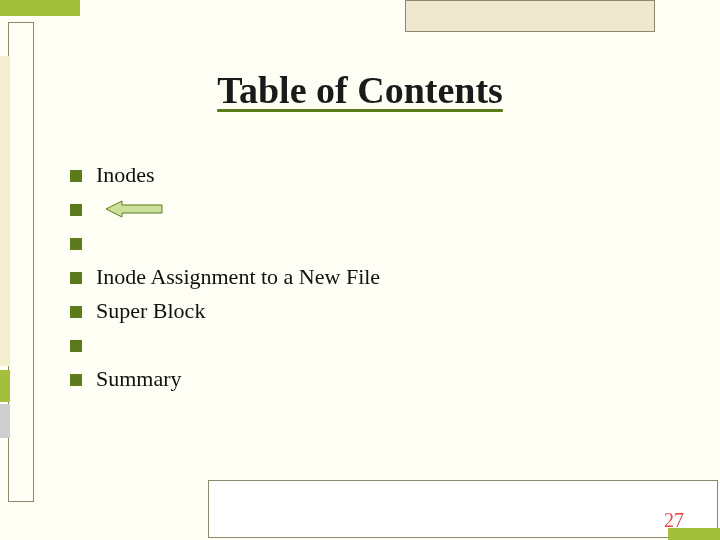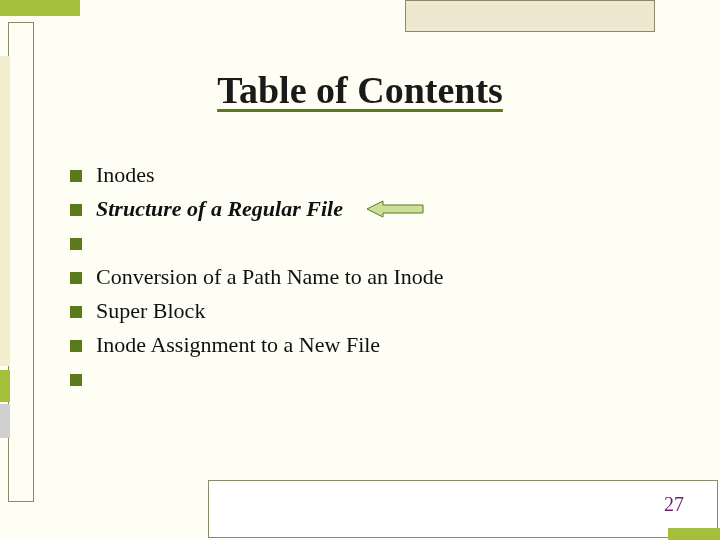--- a/index.html
+++ b/index.html
@@ -60,23 +60,23 @@
   }
   .emph { font-style: italic; font-weight: bold; }
   .arrow-indicator {
     margin-left:10px;
     display:inline-flex;
     align-items:center;
   }
   .page-number {
     position:absolute;
     right:36px;
-    bottom:24px;
+    bottom:8px;
     font-size:20px;
-    color:#701a75;
+    color:#ef4444;
     margin-top:8px;
   }
 </style>
 </head>
 <body>
 
 <div class="slide">
 
   <div class="deco-top-left-green"></div>
   <div class="deco-top-right-box"></div>
@@ -91,49 +91,48 @@
 
   <div class="content">
 
     <div class="item">
       <span class="bullet"></span>
       <span class="item-text">Inodes</span>
     </div>
 
     <div class="item">
       <span class="bullet"></span>
-      <span class="item-text emph">Structure of a Regular File</span>
       <span class="arrow-indicator">
         <svg width="58" height="20" viewBox="0 0 58 20">
           <polygon points="0,10 16,2 16,6 56,6 56,14 16,14 16,18" fill="#cde09a" stroke="#5b7a1a" stroke-width="1"></polygon>
         </svg>
       </span>
     </div>
 
     <div class="item">
       <span class="bullet"></span>
     </div>
 
+
     <div class="item">
       <span class="bullet"></span>
-      <span class="item-text">Conversion of a Path Name to an Inode</span>
+      <span class="item-text">Inode Assignment to a New File</span>
     </div>
 
     <div class="item">
       <span class="bullet"></span>
       <span class="item-text">Super Block</span>
     </div>
 
     <div class="item">
       <span class="bullet"></span>
-      <span class="item-text">Inode Assignment to a New File</span>
     </div>
 
     <div class="item">
       <span class="bullet"></span>
+      <span class="item-text">Summary</span>
     </div>
-
 
   </div>
 
   <div class="page-number">27</div>
 
 </div>
 
 </body></html>

